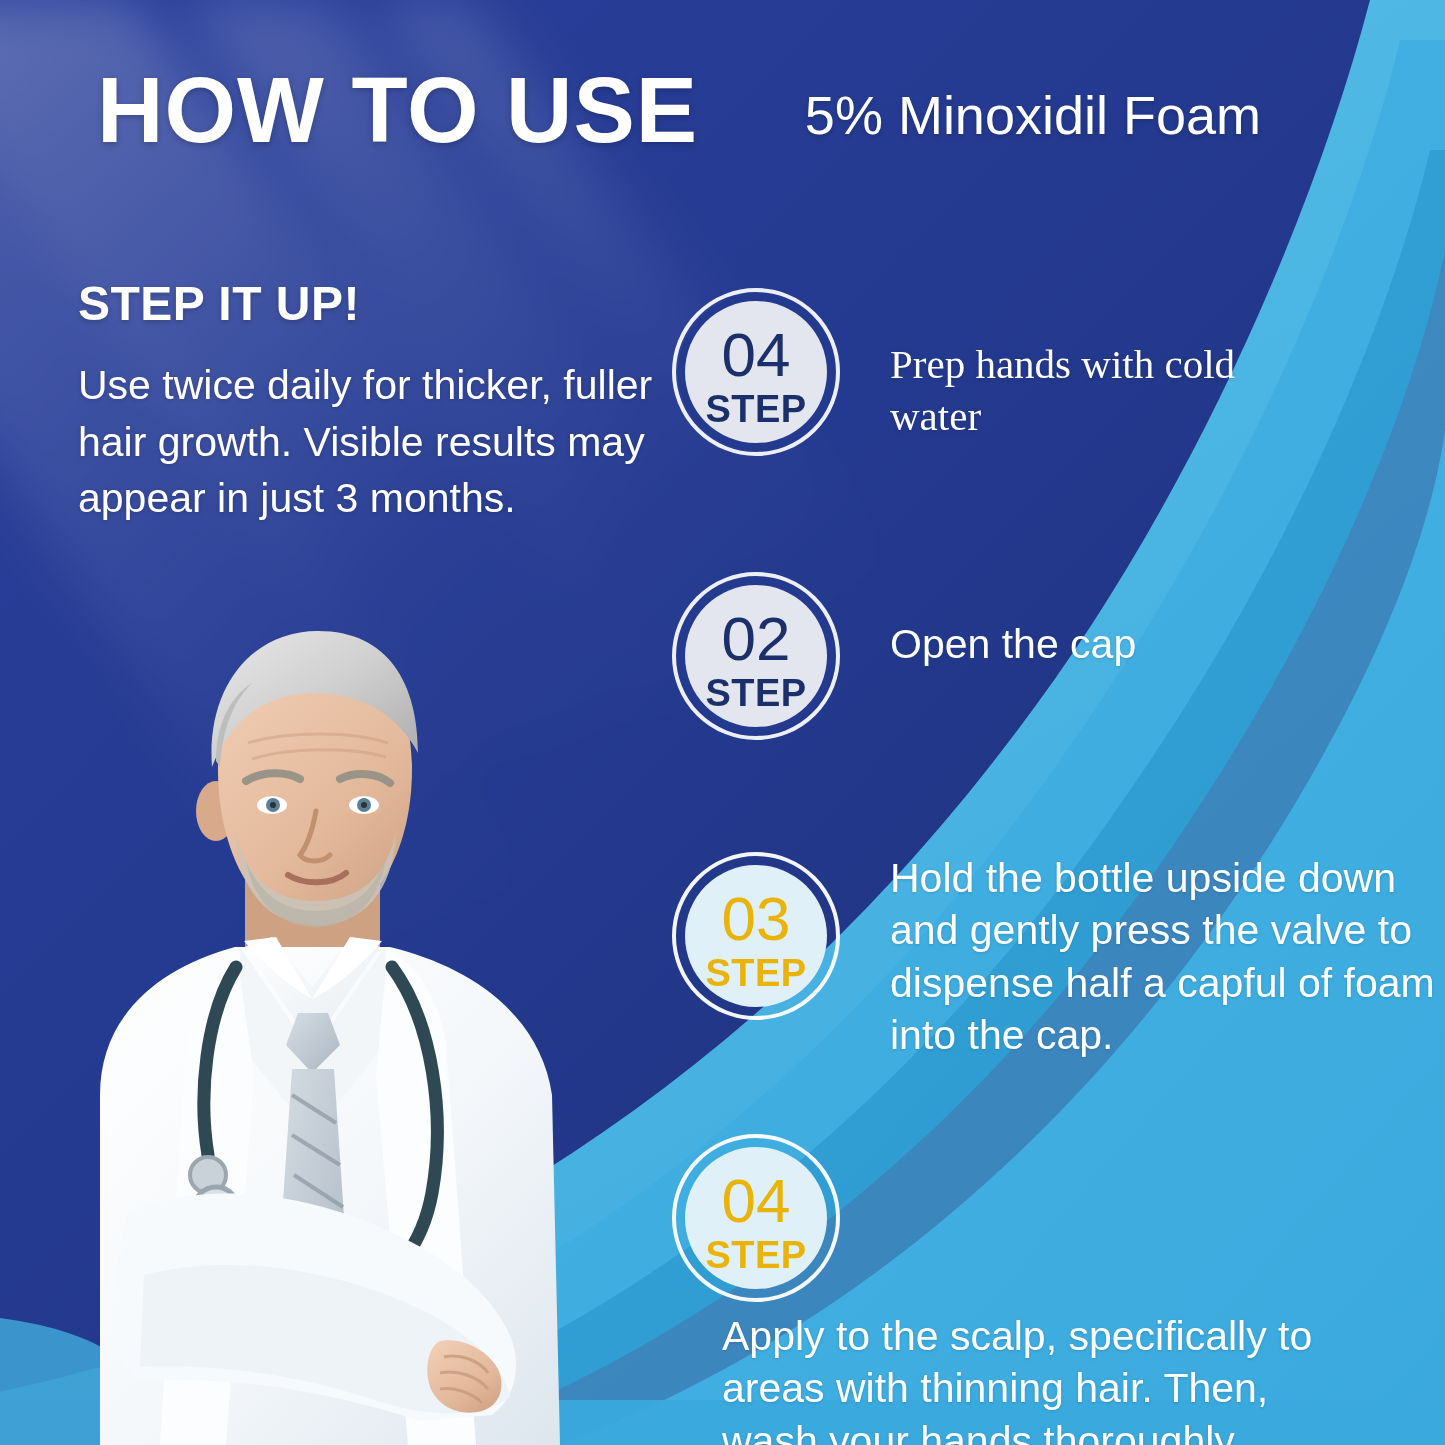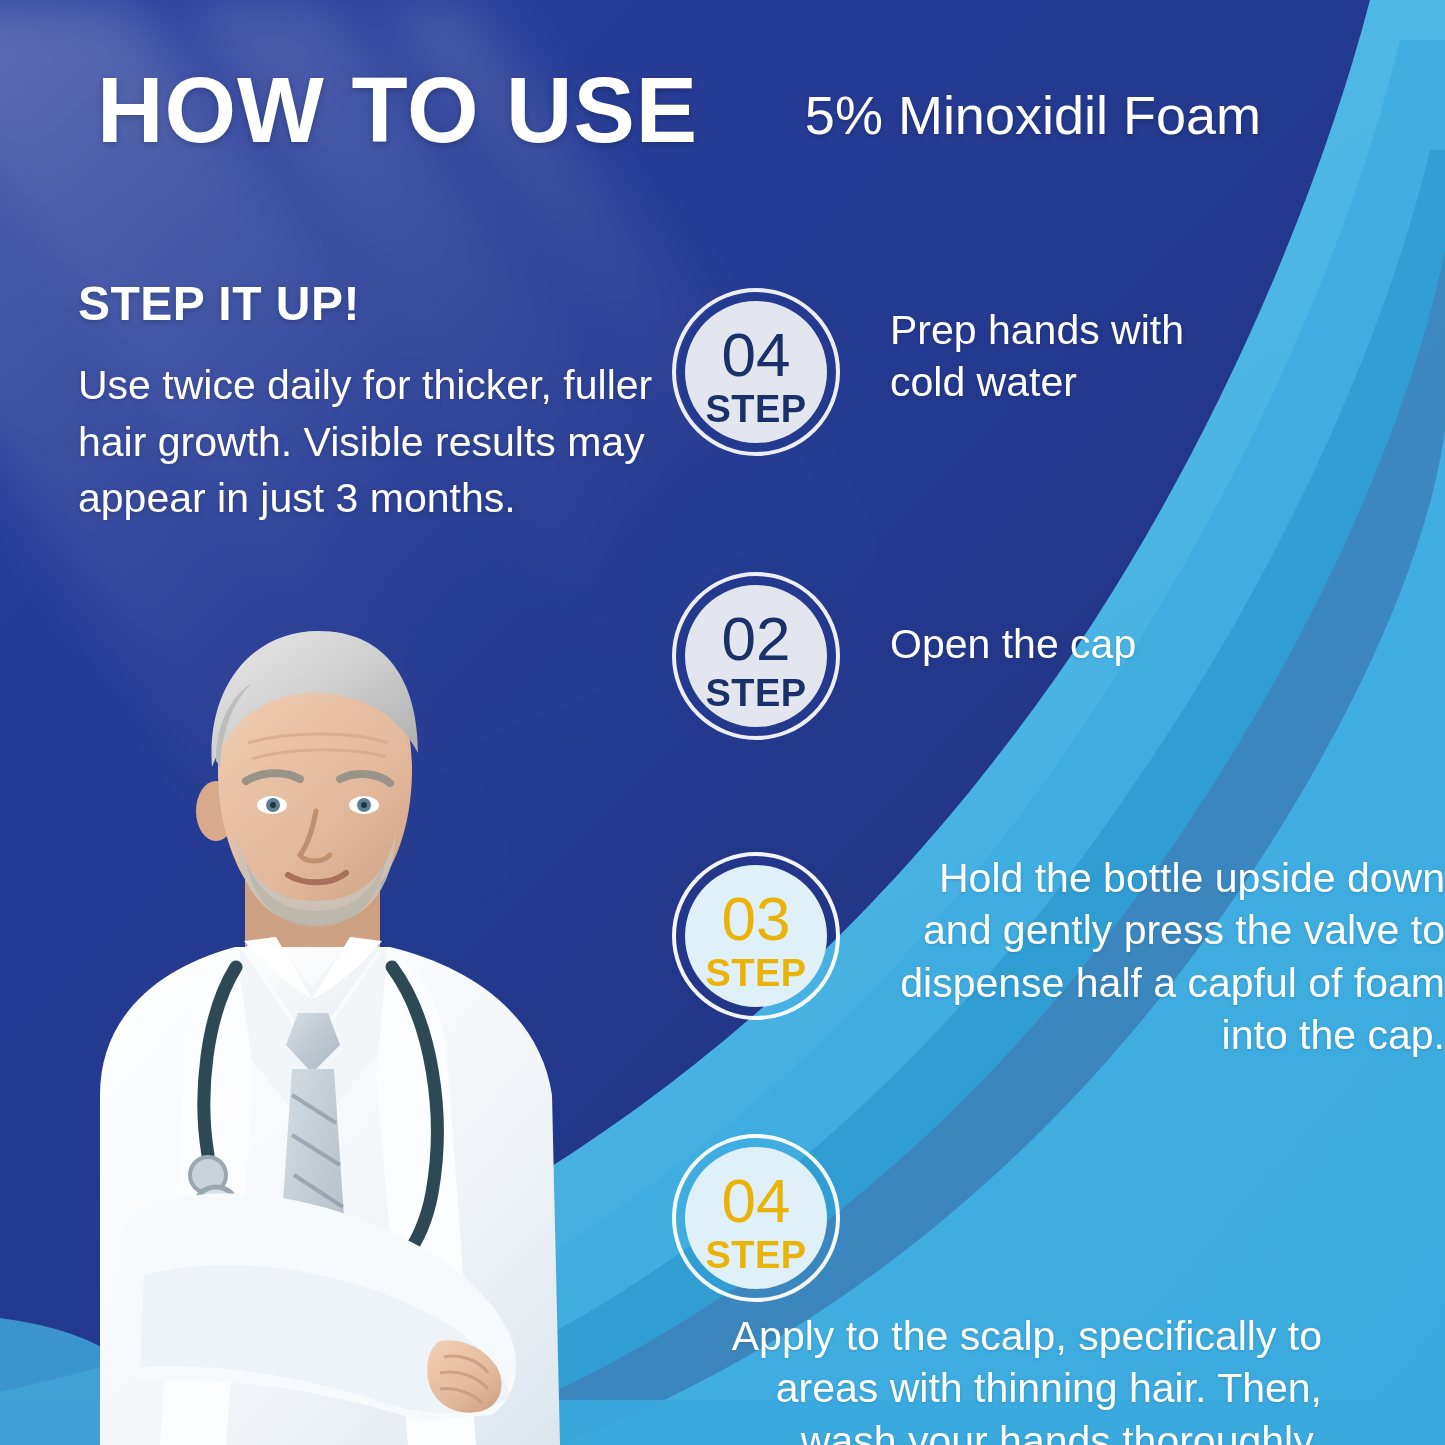--- a/index.html
+++ b/index.html
@@ -168,21 +168,21 @@
 
   .step-text {
     margin-left: 50px;
     color: #ffffff;
     font-size: 41px;
     line-height: 1.28;
     font-weight: normal;
     text-shadow: 0 1px 4px rgba(0,0,0,0.16);
     max-width: 600px;
   }
-  .step-text.light-shadow { text-shadow: 0 1px 3px rgba(0,60,90,0.20); text-align: right; }
+  .step-text.light-shadow { text-shadow: 0 1px 3px rgba(0,60,90,0.20); }
 </style>
 </head>
 <body>
 
 <div id="poster">
 
   <div class="bg-layer">
     <svg class="bg-svg" viewBox="0 0 1445 1445" width="1445" height="1445" preserveAspectRatio="none">
       <defs>
         <linearGradient id="navyGrad" x1="0" y1="0" x2="1" y2="1">
@@ -394,21 +394,21 @@
 
   <div class="steps">
 
     <div class="step-row" style="left:672px; top:288px;">
       <div class="step-badge badge-dark">
         <span class="ring-outer"></span>
         <span class="ring-inner"></span>
         <span class="num">04</span>
         <span class="lbl">STEP</span>
       </div>
-      <div class="step-text" style="margin-top:16px; max-width:380px;">Prep hands with cold water</div>
+      <div class="step-text" style="margin-top:50px; max-width:380px;font-family:Liberation Serif, serif;">Prep hands with cold water</div>
     </div>
 
     <div class="step-row" style="left:672px; top:572px;">
       <div class="step-badge badge-dark">
         <span class="ring-outer"></span>
         <span class="ring-inner"></span>
         <span class="num">02</span>
         <span class="lbl">STEP</span>
       </div>
       <div class="step-text light-shadow" style="margin-top:46px; max-width:420px;">Open the cap</div>

